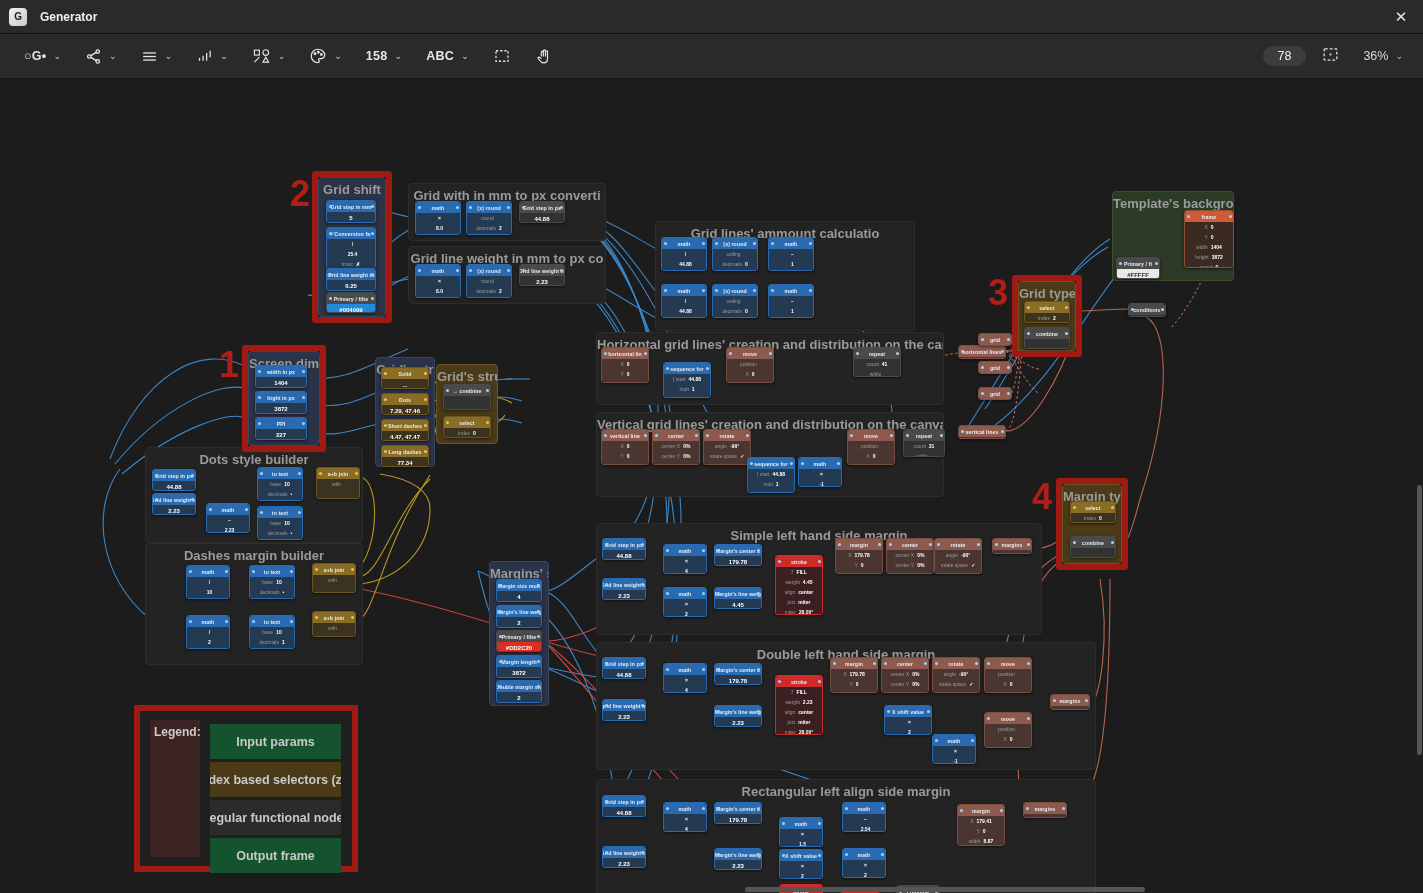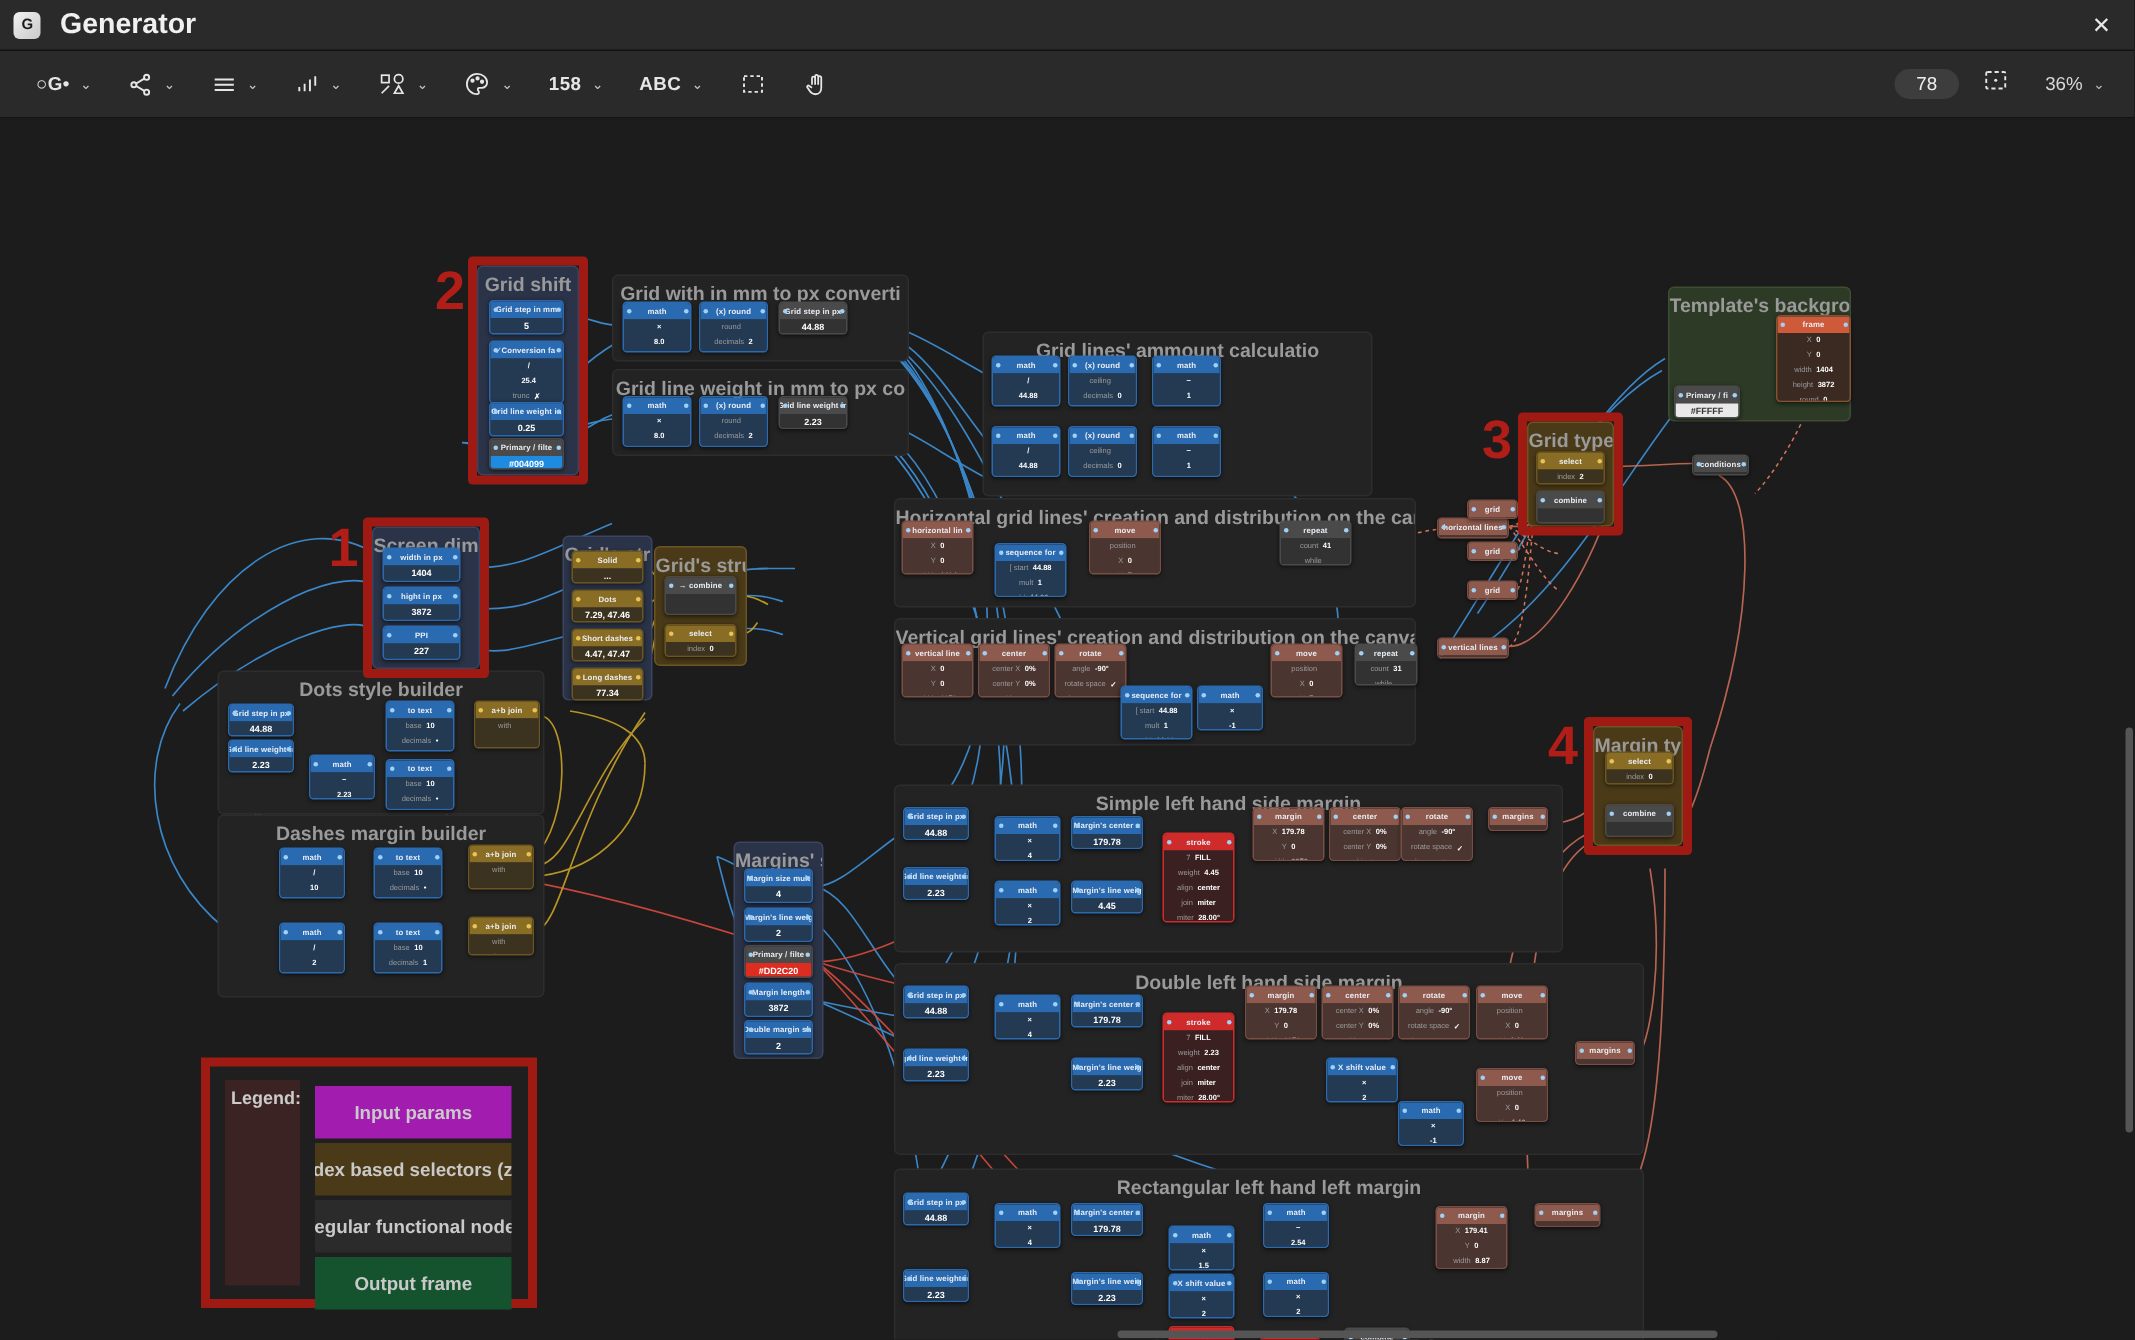--- a/index.html
+++ b/index.html
@@ -6,21 +6,21 @@
   html,body { width:1423px; height:893px; overflow:hidden; background:#1b1b1b;
     font-family:"Liberation Sans", sans-serif; color:#d8d8d8; }
 
   
   .titlebar { height:34px; background:#2a2a2a; display:flex; align-items:center;
     padding:0 0 0 9px; border-bottom:1px solid #121212; position:relative; }
   .applogo { width:18px; height:18px; border-radius:4px;
     background:linear-gradient(135deg,#f2f2f2,#c9c9c9); color:#1b1b1b;
     font-size:10px; font-weight:bold; display:flex; align-items:center;
     justify-content:center; letter-spacing:-.5px; }
-  .apptitle { margin-left:13px; font-size:19px; font-weight:bold; color:#f0f0f0; }
+  .apptitle { margin-left:13px; font-size:12px; font-weight:bold; color:#f0f0f0; }
   .winclose { position:absolute; right:0; top:0; width:44px; height:34px;
     display:flex; align-items:center; justify-content:center; font-size:15px;
     color:#e8e8e8; cursor:pointer; }
 
   
   .toolbar { height:45px; background:#2a2a2a; display:flex; align-items:center;
     padding:0 12px; border-bottom:1px solid #151515; position:relative; }
   .tgroup { display:flex; align-items:center; gap:7px; padding:0 12px;
     height:30px; border-radius:4px; cursor:pointer; color:#e6e6e6; }
   .tgroup svg { display:block; }
@@ -404,21 +404,21 @@
       <div class="grp" style="left: 489px; top: 482px; width: 60px; height: 145px; background: rgb(42, 51, 71); border: 1px solid rgb(58, 69, 96);">
         <div class="gtitle">Margins' se</div>
       </div>
       <div class="grp" style="left: 596px; top: 444px; width: 446px; height: 112px; background: rgb(35, 35, 35); border: 1px solid rgb(45, 45, 45);">
         <div class="gtitle">Simple left hand side margin</div>
       </div>
       <div class="grp" style="left: 596px; top: 563px; width: 500px; height: 128px; background: rgb(35, 35, 35); border: 1px solid rgb(45, 45, 45);">
         <div class="gtitle">Double left hand side margin</div>
       </div>
       <div class="grp" style="left: 596px; top: 700px; width: 500px; height: 175px; background: rgb(35, 35, 35); border: 1px solid rgb(45, 45, 45);">
-        <div class="gtitle">Rectangular left hand left margin</div>
+        <div class="gtitle">Rectangular left align side margin</div>
       </div>
       <div class="grp" style="left: 1018px; top: 202px; width: 58px; height: 70px; background: rgb(74, 58, 24); border: 1px solid rgb(106, 85, 36);">
         <div class="gtitle">Grid type</div>
       </div>
       <div class="grp" style="left: 1062px; top: 405px; width: 60px; height: 80px; background: rgb(74, 58, 24); border: 1px solid rgb(106, 85, 36);">
         <div class="gtitle">Margin typ</div>
       </div>
       <div class="grp" style="left: 1112px; top: 112px; width: 122px; height: 90px; background: rgb(45, 58, 38); border: 1px solid rgb(61, 77, 50);">
         <div class="gtitle">Template's backgrou</div>
       </div>
@@ -1735,21 +1735,21 @@
 
   <div class="callout" style="left:1012px;top:196px;width:70px;height:82px;"></div>
   <div class="conum" style="left:988px;top:196px;">3</div>
 
   <div class="callout" style="left:1056px;top:399px;width:72px;height:92px;"></div>
   <div class="conum" style="left:1032px;top:400px;">4</div>
 
   <div class="legend" style="left:134px;top:626px;width:224px;height:167px;">
     <div class="legleft"></div>
     <div class="legttl">Legend:</div>
-    <div class="legrow" style="top:13px;  background:#a21caf;">Input params</div>
+    <div class="legrow" style="top:13px;  background:#14532d;">Input params</div>
     <div class="legrow" style="top:51px;  background:#4a3a18;">Index based selectors (zer</div>
     <div class="legrow" style="top:89px;  background:#2b2b2b;">Regular functional nodes</div>
     <div class="legrow" style="top:127px; background:#14532d;">Output frame</div>
   </div>
 
   <div class="vscroll"></div>
   <div class="hscroll"></div>
 </div>
 
 </body></html>

